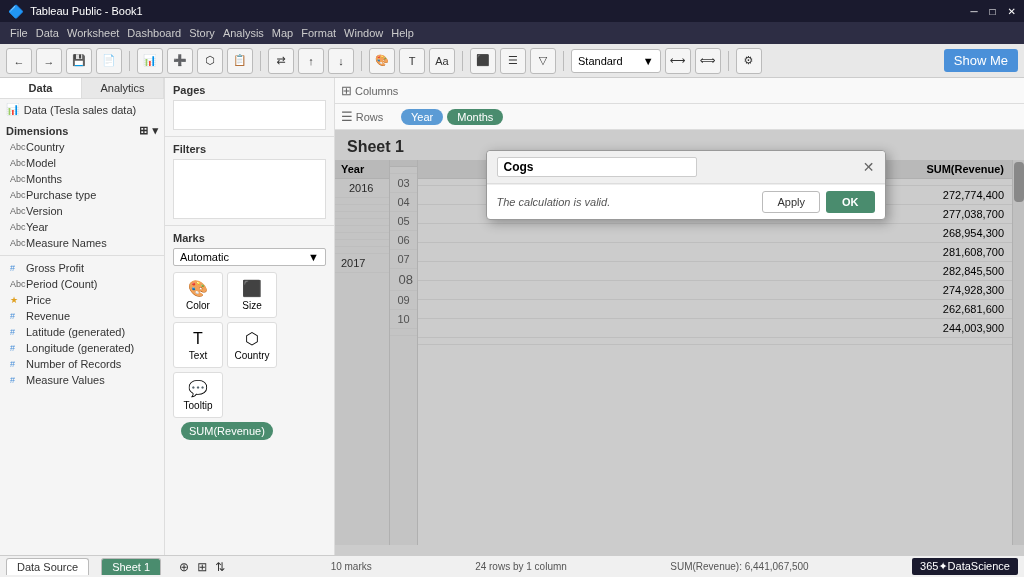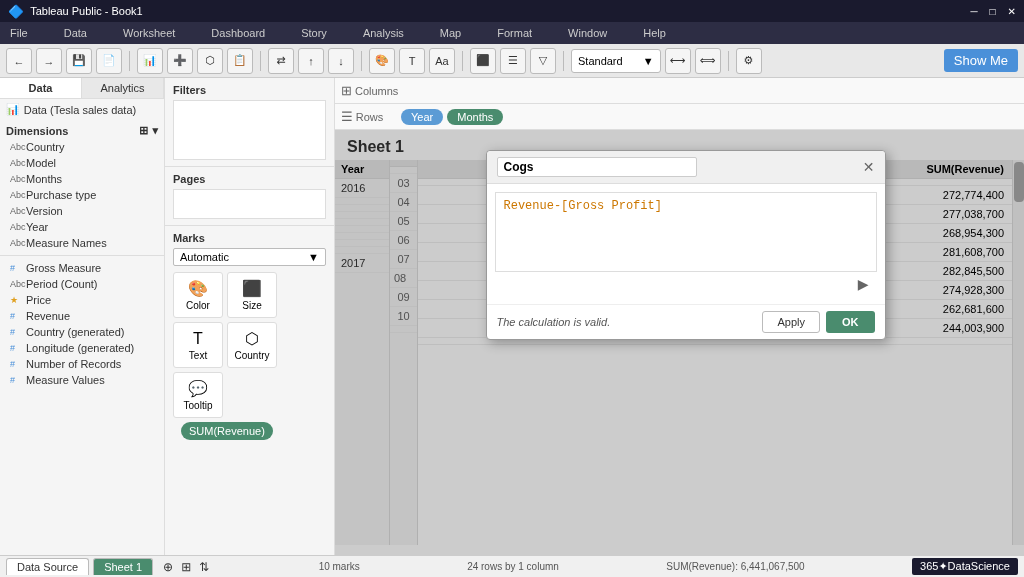--- a/index.html
+++ b/index.html
@@ -10,21 +10,21 @@
       display: flex; align-items: center; justify-content: space-between;
       background: #1a1a2e; color: white; height: 22px; padding: 0 8px; font-size: 11px;
     }
     .title-bar-left { display: flex; align-items: center; gap: 6px; }
     .title-bar-right { display: flex; gap: 12px; }
     .title-bar-btn { cursor: pointer; font-size: 10px; }
 
     
     .menu-bar {
       display: flex; align-items: center; background: #2d2d44; color: #ccc;
-      height: 22px; padding: 0 6px; font-size: 11px; gap: 28px;
+      height: 22px; padding: 0 6px; font-size: 11px; gap: 0;
     }
     .menu-item { cursor: pointer; padding: 2px 4px; }
 
     
     .toolbar {
       display: flex; align-items: center; background: #e8e8e8; border-bottom: 1px solid #ccc;
       height: 34px; padding: 0 6px; gap: 4px;
     }
     .toolbar-btn {
       width: 26px; height: 26px; background: #f5f5f5; border: 1px solid #bbb;
@@ -118,21 +118,21 @@
     }
     .pill-blue { background: #5b9bd5; }
     .pill-green { background: #4a8c6e; }
 
     .sheet-area { flex: 1; position: relative; overflow: hidden; }
     .sheet-title { font-size: 16px; font-weight: bold; color: #333; padding: 8px 12px 4px; }
 
     
     .bottom-bar {
       display: flex; align-items: center; background: #f0f0f0; border-top: 1px solid #ccc;
-      height: 22px; padding: 0 6px; gap: 4px; font-size: 11px; color: #333;
+      height: 22px; padding: 0 6px; gap: 12px; font-size: 11px; color: #333;
     }
     .sheet-tab {
       padding: 2px 10px; background: white; border: 1px solid #bbb; border-bottom: none;
       border-radius: 3px 3px 0 0; cursor: pointer; font-size: 11px; color: #333;
     }
     .sheet-tab.active { background: #4a8c6e; color: white; }
     .bottom-icons { display: flex; gap: 4px; margin-left: 4px; }
     .bottom-icon { font-size: 12px; cursor: pointer; padding: 2px; }
     .status-text { margin-left: auto; font-size: 10px; color: #555; }
     .brand-logo {
@@ -289,60 +289,60 @@
       <span class="dim-icon abc">Abc</span>
       <span>Year</span>
     </div>
     <div class="dim-item">
       <span class="dim-icon abc">Abc</span>
       <span>Measure Names</span>
     </div>
     <div class="section-divider"></div>
     <div class="dim-item">
       <span class="dim-icon hash">#</span>
-      <span>Gross Measure</span>
+      <span>Gross Profit</span>
     </div>
     <div class="dim-item">
       <span class="dim-icon abc">Abc</span>
       <span>Period (Count)</span>
     </div>
     <div class="dim-item">
       <span class="dim-icon star">★</span>
       <span>Price</span>
     </div>
     <div class="dim-item">
       <span class="dim-icon hash">#</span>
       <span>Revenue</span>
     </div>
     <div class="dim-item">
       <span class="dim-icon hash">#</span>
-      <span>Country (generated)</span>
+      <span>Latitude (generated)</span>
     </div>
     <div class="dim-item">
       <span class="dim-icon hash">#</span>
       <span>Longitude (generated)</span>
     </div>
     <div class="dim-item">
       <span class="dim-icon hash">#</span>
       <span>Number of Records</span>
     </div>
     <div class="dim-item">
       <span class="dim-icon hash">#</span>
       <span>Measure Values</span>
     </div>
   </div>
 
   <div class="middle-panel">
+    <div class="panel-section">
+      <div class="panel-title">Pages</div>
+      <div class="panel-content-area" style="min-height:30px;"></div>
+    </div>
     <div class="panel-section">
       <div class="panel-title">Filters</div>
       <div class="panel-content-area" style="min-height:60px;"></div>
-    </div>
-    <div class="panel-section">
-      <div class="panel-title">Pages</div>
-      <div class="panel-content-area" style="min-height:30px;"></div>
     </div>
     <div class="marks-section">
       <div class="marks-title">Marks</div>
       <div class="marks-type-dropdown">
         <span>Automatic</span>
         <span>▼</span>
       </div>
       <div class="marks-icons">
         <div class="marks-icon-btn">
           <span class="marks-icon-symbol">🎨</span>
@@ -385,41 +385,41 @@
       <span class="shelf-pill pill-green">Months</span>
     </div>
 
     <div class="sheet-area" style="position:relative;">
       <div class="sheet-title">Sheet 1</div>
 
       <div style="display:flex; height:calc(100% - 40px); overflow-y:auto;">
 
         <div style="min-width:55px; background:#f5f5f5; border-right:1px solid #ddd;">
           <div style="padding:3px 6px; font-size:11px; font-weight:bold; border-bottom:1px solid #ddd; background:#e8e8e8;">Year</div>
-          <div style="padding:3px 6px; font-size:11px; border-bottom:1px solid #eee; color:#333;">2016</div>
+          <div style="padding:3px 14px; font-size:11px; border-bottom:1px solid #eee; color:#333;">2016</div>
           <div style="padding:3px 6px; font-size:11px; border-bottom:1px solid #eee;"></div>
           <div style="padding:3px 6px; font-size:11px; border-bottom:1px solid #eee;"></div>
           <div style="padding:3px 6px; font-size:11px; border-bottom:1px solid #eee;"></div>
           <div style="padding:3px 6px; font-size:11px; border-bottom:1px solid #eee;"></div>
           <div style="padding:3px 6px; font-size:11px; border-bottom:1px solid #eee;"></div>
           <div style="padding:3px 6px; font-size:11px; border-bottom:1px solid #eee;"></div>
           <div style="padding:3px 6px; font-size:11px; border-bottom:1px solid #eee;"></div>
           <div style="padding:3px 6px; font-size:11px; border-bottom:1px solid #eee;"></div>
           <div style="padding:3px 6px; font-size:11px; border-bottom:1px solid #eee; color:#333;">2017</div>
         </div>
 
         <div style="min-width:28px; background:#f5f5f5; border-right:1px solid #ddd;">
           <div style="padding:3px 4px; font-size:11px; font-weight:bold; border-bottom:1px solid #ddd; background:#e8e8e8;"></div>
           <div style="padding:3px 4px; font-size:11px; border-bottom:1px solid #eee; color:#666; text-align:center;"></div>
           <div style="padding:3px 4px; font-size:11px; border-bottom:1px solid #eee; color:#666; text-align:center;">03</div>
           <div style="padding:3px 4px; font-size:11px; border-bottom:1px solid #eee; color:#666; text-align:center;">04</div>
           <div style="padding:3px 4px; font-size:11px; border-bottom:1px solid #eee; color:#666; text-align:center;">05</div>
           <div style="padding:3px 4px; font-size:11px; border-bottom:1px solid #eee; color:#666; text-align:center;">06</div>
           <div style="padding:3px 4px; font-size:11px; border-bottom:1px solid #eee; color:#666; text-align:center;">07</div>
-          <div style="padding:3px 4px; font-size:11px; border-bottom:1px solid #eee; color:#666; text-align:left;">08</div>
+          <div style="padding:3px 4px; font-size:13px; border-bottom:1px solid #eee; color:#666; text-align:right;">08</div>
           <div style="padding:3px 4px; font-size:11px; border-bottom:1px solid #eee; color:#666; text-align:center;">09</div>
           <div style="padding:3px 4px; font-size:11px; border-bottom:1px solid #eee; color:#666; text-align:center;">10</div>
           <div style="padding:3px 4px; font-size:11px; border-bottom:1px solid #eee; color:#666; text-align:center;"></div>
         </div>
 
         <div style="flex:1;">
           <div style="padding:3px 8px; font-size:11px; font-weight:bold; border-bottom:1px solid #ddd; background:#e8e8e8; text-align:right;">SUM(Revenue)</div>
           <div style="padding:3px 8px; font-size:11px; border-bottom:1px solid #eee; text-align:right;"></div>
           <div style="padding:3px 8px; font-size:11px; border-bottom:1px solid #eee; text-align:right;">272,774,400</div>
           <div style="padding:3px 8px; font-size:11px; border-bottom:1px solid #eee; text-align:right;">277,038,700</div>
@@ -436,28 +436,20 @@
           <div style="width:10px; height:40px; background:#aaa; border-radius:4px; margin:2px auto 0;"></div>
         </div>
       </div>
 
       <div class="dialog-overlay">
         <div class="dialog">
           <div class="dialog-header">
             <input type="text" value="Cogs" style="font-size: 12px; font-weight: bold; border: 1px solid rgb(204, 204, 204); padding: 2px 6px; border-radius: 2px; width: 200px;">
             <button class="dialog-close">✕</button>
           </div>
-          <div class="dialog-body">
-            <div class="formula-area">
-              <span>Revenue-[Gross Profit]</span>
-            </div>
-            <div class="expand-btn">
-              <span class="expand-icon">▶</span>
-            </div>
-          </div>
           <div class="dialog-footer">
             <span class="valid-text">The calculation is valid.</span>
             <div class="dialog-buttons">
               <button class="btn-apply">Apply</button>
               <button class="btn-ok">OK</button>
             </div>
           </div>
         </div>
       </div>
 

